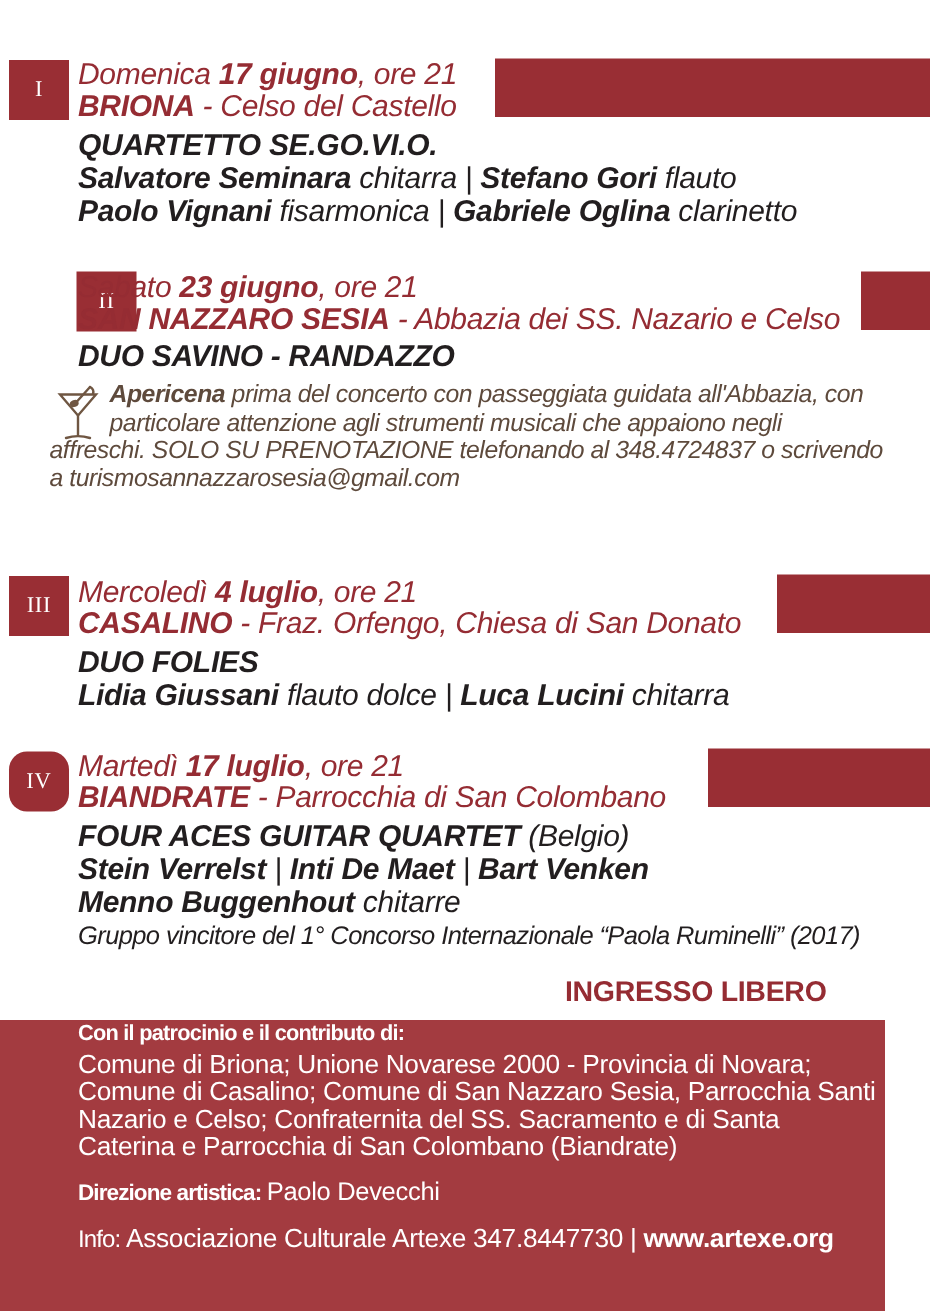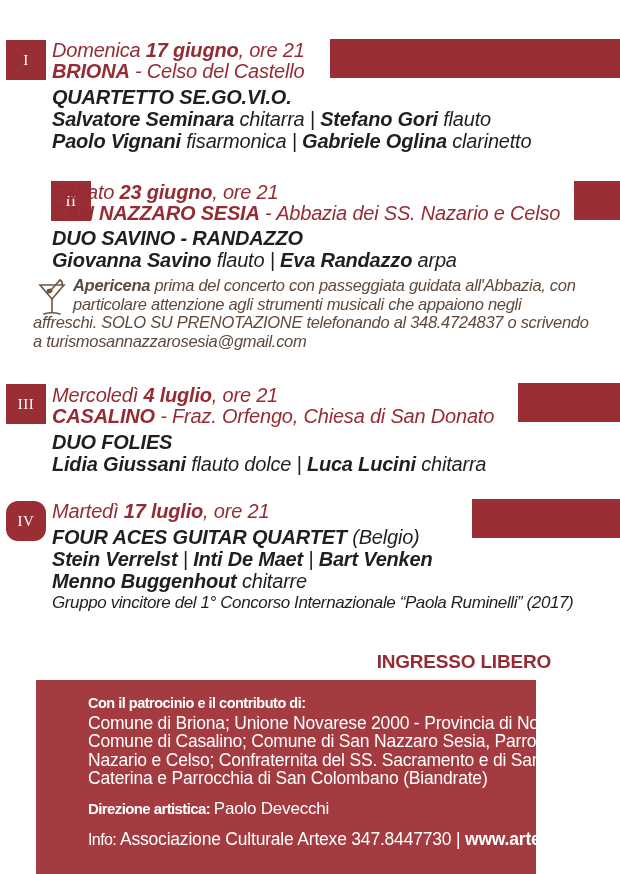--- a/index.html
+++ b/index.html
@@ -32,23 +32,23 @@
   .l-award{
     font-size:17px;line-height:19px;letter-spacing:-0.4px;
     color:var(--ink,#221e1f);margin-top:1px;white-space:nowrap;
   }
   .free-entry{
     position:absolute;top:651px;right:69px;
     font-size:19px;font-weight:700;letter-spacing:-0.2px;
     color:var(--accent_text,#952c33);
   }
   .footer{
-    position:absolute;left:0;top:680px;width:500px;height:194px;
+    position:absolute;left:0;top:680px;width:590px;height:194px;
     background:var(--footer_bg,#a33b40);color:#ffffff;
-    box-sizing:border-box;padding:15px 46px 0 52px;margin-left:36px;
+    box-sizing:border-box;padding:1px 46px 0 52px;
   }
   .f-lbl{font-size:14.5px;font-weight:700;letter-spacing:-0.5px;line-height:16px;margin-bottom:3px;white-space:nowrap;}
   .f-patron{font-size:17.5px;line-height:18.4px;letter-spacing:-0.2px;white-space:nowrap;}
   .f-dir{margin-top:11px;font-size:17px;letter-spacing:-0.2px;white-space:nowrap;}
   .f-dir .lbl{font-weight:700;font-size:15px;letter-spacing:-0.6px;}
   .f-info{margin-top:10px;font-size:17.5px;letter-spacing:-0.2px;white-space:nowrap;}
   .f-info .ilbl{font-size:16px;letter-spacing:-0.6px;}
 </style>
 </head>
 <body>
@@ -70,21 +70,20 @@
 
   <div class="roman-block" style="top:181px;margin-left:45px;">
     <span>II</span>
   </div>
   <div class="accent-bar" style="top:181px;left:574px;width:46px;"></div>
   <div class="sec-text" style="top:182px;">
     <div class="line l-date"><span>Sabato </span><span class="b">23 giugno</span><span>, ore 21</span></div>
     <div class="line l-venue"><span class="b">SAN NAZZARO SESIA</span><span> - Abbazia dei SS. Nazario e Celso</span></div>
     <div class="gap" style="height:3px;"></div>
     <div class="line l-ens"><span class="b">DUO SAVINO - RANDAZZO</span></div>
-    <div class="line l-perf"><span class="b">Giovanna Savino</span><span> flauto | </span><span class="b">Eva Randazzo</span><span> arpa</span></div>
     <div class="note">
       <svg class="note-icon" viewBox="0 0 28 40">
         <g stroke="#6f5642" stroke-width="1.6" fill="none" stroke-linecap="round">
           <path d="M2 7 L26 7 L14 21 Z"></path>
           <line x1="14" y1="21" x2="14" y2="34"></line>
           <path d="M6 36 Q14 33.5 22 36"></path>
           <line x1="13" y1="12" x2="22" y2="2"></line>
           <path d="M22 2 Q25 3.5 24 6.5"></path>
         </g>
         <ellipse cx="11.5" cy="13" rx="3" ry="2.3" fill="#6f5642" transform="rotate(-20 11.5 13)"></ellipse>
@@ -107,20 +106,21 @@
     <div class="line l-ens"><span class="b">DUO FOLIES</span></div>
     <div class="line l-perf"><span class="b">Lidia Giussani</span><span> flauto dolce | </span><span class="b">Luca Lucini</span><span> chitarra</span></div>
   </div>
 
   <div class="roman-block" style="top:501px;border-radius:12px;">
     <span>IV</span>
   </div>
   <div class="accent-bar" style="top:499px;left:472px;width:148px;"></div>
   <div class="sec-text" style="top:501px;">
     <div class="line l-date"><span>Martedì </span><span class="b">17 luglio</span><span>, ore 21</span></div>
+    <div class="line l-venue"><span class="b">BIANDRATE</span><span> - Parrocchia di San Colombano</span></div>
     <div class="gap"></div>
     <div class="line l-ens"><span class="b">FOUR ACES GUITAR QUARTET</span><span> (Belgio)</span></div>
     <div class="line l-perf"><span class="b">Stein Verrelst</span><span> | </span><span class="b">Inti De Maet</span><span> | </span><span class="b">Bart Venken</span></div>
     <div class="line l-perf"><span class="b">Menno Buggenhout</span><span> chitarre</span></div>
     <div class="l-award">Gruppo vincitore del 1° Concorso Internazionale “Paola Ruminelli” (2017)</div>
   </div>
 
   <div class="free-entry">INGRESSO LIBERO</div>
 
   <div class="footer">

